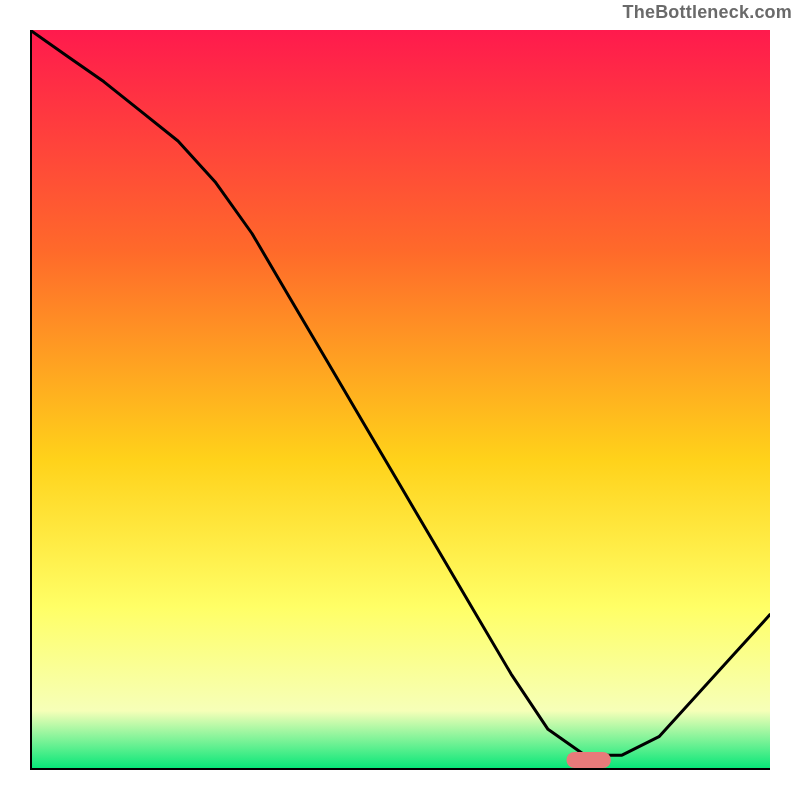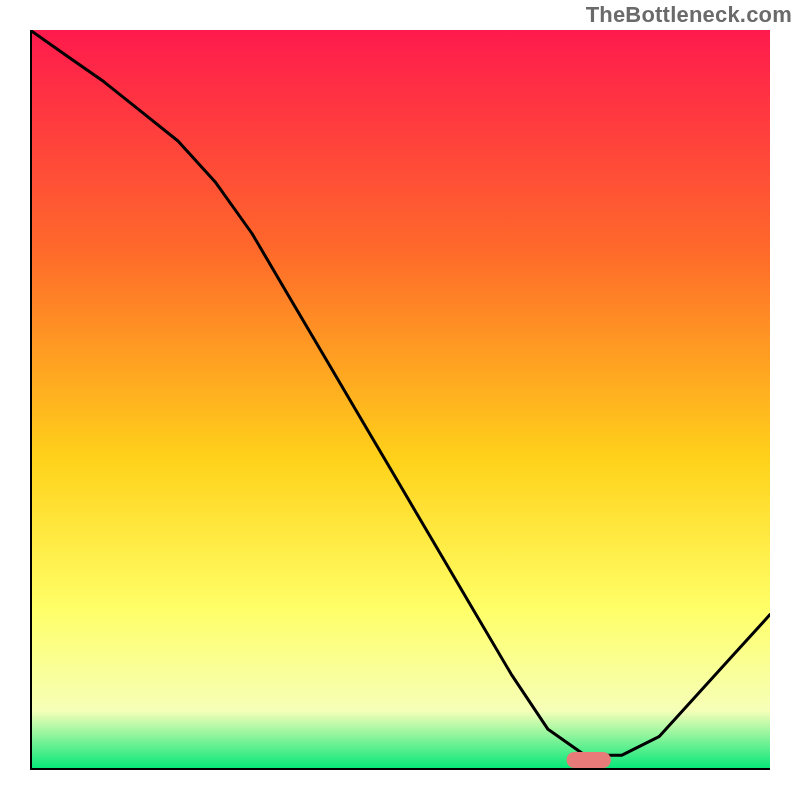--- a/index.html
+++ b/index.html
@@ -13,21 +13,21 @@
   .frame {
     position: relative;
     width: 800px;
     height: 800px;
     box-sizing: border-box;
   }
   .watermark {
     position: absolute;
     top: 2px;
     right: 8px;
-    font-size: 22px;
+    font-size: 18px;
     font-weight: 600;
     color: #6a6a6a;
     letter-spacing: 0.2px;
     pointer-events: none;
     z-index: 5;
   }
   .plot-area {
     position: absolute;
     left: 30px;
     top: 30px;

